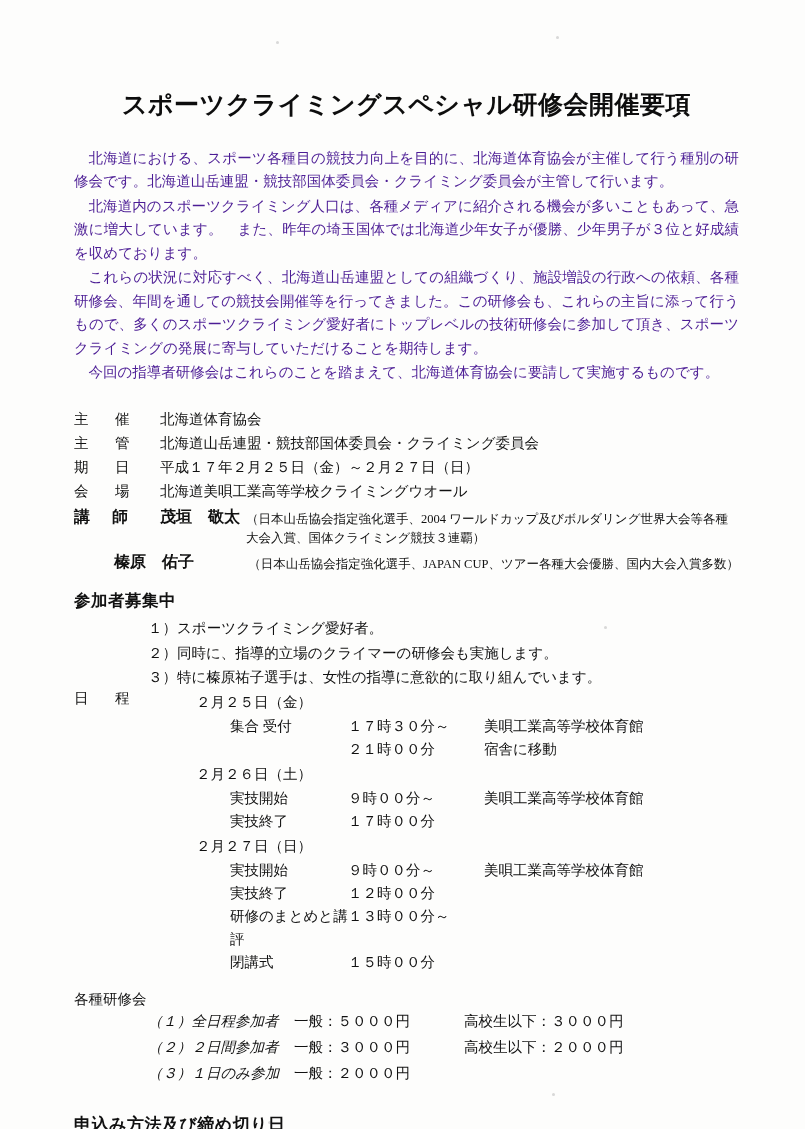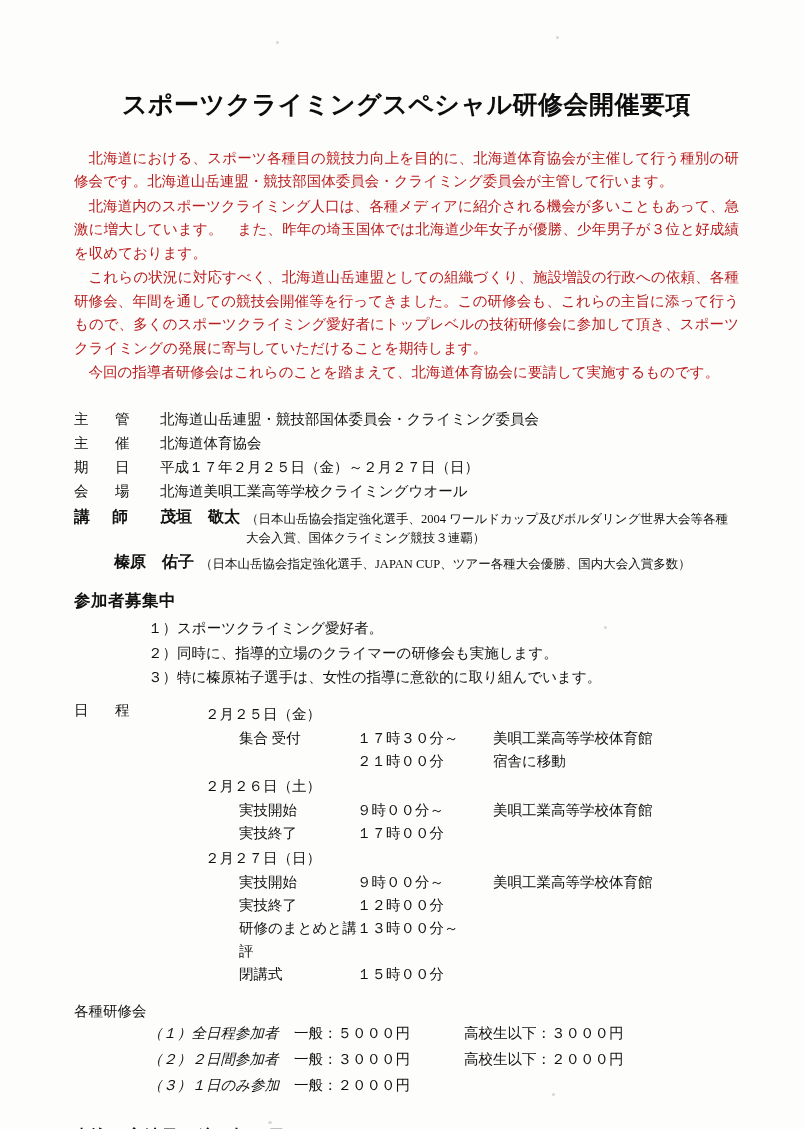--- a/index.html
+++ b/index.html
@@ -32,21 +32,21 @@
     letter-spacing: 0.5px;
     margin: 18px 0 26px 0;
     color: #0d0d0d;
   }
   .para {
     font-size: 14.5px;
     line-height: 1.62;
     text-indent: 1em;
     margin: 0 0 1px 0;
     text-align: justify;
-    color: #b91c1c;
+    color: #4c1d95;
   }
   .info-block {
     margin-top: 22px;
     font-size: 14.5px;
     line-height: 1.66;
   }
   .info-row {
     display: flex;
     align-items: flex-start;
   }
@@ -81,43 +81,43 @@
     font-size: 12.5px;
     line-height: 1.55;
     flex: 1 1 auto;
     padding-top: 3px;
   }
   .lect-row2 {
     display: flex;
     align-items: flex-start;
     margin-top: 3px;
     padding-left: 40px;
+    text-align: right;
   }
   .section-head {
     font-weight: bold;
     font-size: 16.5px;
     margin-top: 16px;
     margin-bottom: 4px;
     letter-spacing: 0.5px;
   }
   .bullet-list {
     margin: 0;
     padding: 0;
     list-style: none;
     font-size: 14.5px;
     line-height: 1.68;
   }
   .bullet-list li {
     padding-left: 74px;
   }
   .sched-block {
     display: flex;
-    margin-top: 12px;
-    font-size: 14.5px;
-    gap: 9px;
+    margin-top: 0;
+    font-size: 14.5px;
   }
   .sched-label {
     width: 86px;
     flex: 0 0 86px;
     letter-spacing: 6px;
   }
   .sched-body {
     flex: 1 1 auto;
   }
   .sched-day {
@@ -174,26 +174,26 @@
 
     <h1 class="doc-title">スポーツクライミングスペシャル研修会開催要項</h1>
 
     <p class="para">北海道における、スポーツ各種目の競技力向上を目的に、北海道体育協会が主催して行う種別の研修会です。北海道山岳連盟・競技部国体委員会・クライミング委員会が主管して行います。</p>
     <p class="para">北海道内のスポーツクライミング人口は、各種メディアに紹介される機会が多いこともあって、急激に増大しています。　また、昨年の埼玉国体では北海道少年女子が優勝、少年男子が３位と好成績を収めております。</p>
     <p class="para">これらの状況に対応すべく、北海道山岳連盟としての組織づくり、施設増設の行政への依頼、各種研修会、年間を通しての競技会開催等を行ってきました。この研修会も、これらの主旨に添って行うもので、多くのスポーツクライミング愛好者にトップレベルの技術研修会に参加して頂き、スポーツクライミングの発展に寄与していただけることを期待します。</p>
     <p class="para">今回の指導者研修会はこれらのことを踏まえて、北海道体育協会に要請して実施するものです。</p>
 
     <div class="info-block">
       <div class="info-row">
+        <div class="info-label">主　催</div>
+        <div class="info-value">北海道体育協会</div>
+      </div>
+      <div class="info-row">
         <div class="info-label">主　管</div>
         <div class="info-value">北海道山岳連盟・競技部国体委員会・クライミング委員会</div>
-      </div>
-      <div class="info-row">
-        <div class="info-label">主　催</div>
-        <div class="info-value">北海道体育協会</div>
       </div>
       <div class="info-row">
         <div class="info-label">期　日</div>
         <div class="info-value">平成１７年２月２５日（金）～２月２７日（日）</div>
       </div>
       <div class="info-row">
         <div class="info-label">会　場</div>
         <div class="info-value">北海道美唄工業高等学校クライミングウオール</div>
       </div>
     </div>

